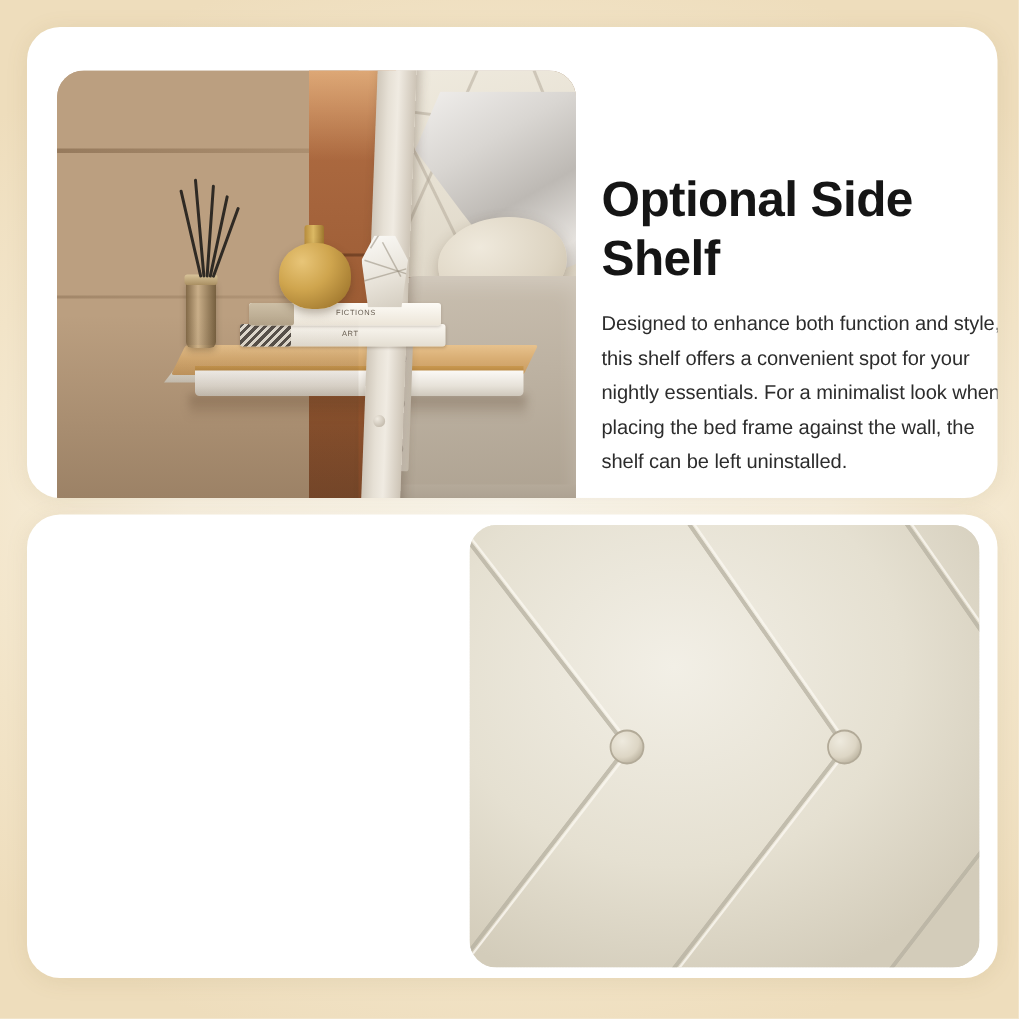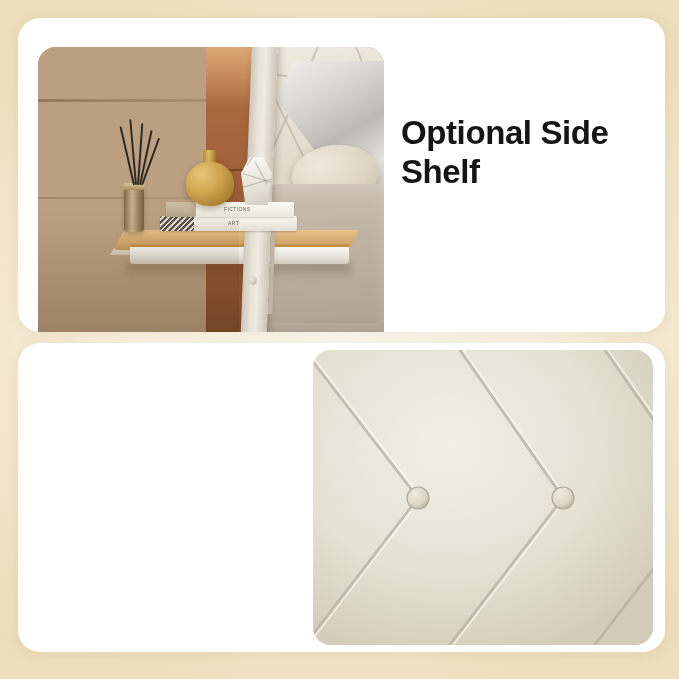--- a/index.html
+++ b/index.html
@@ -213,20 +213,21 @@
         <div class="reed" style="left:99px;top:76px;height:62px;transform:rotate(4deg)"></div>
         <div class="reed" style="left:101px;top:82px;height:56px;transform:rotate(12deg)"></div>
         <div class="reed" style="left:103px;top:88px;height:50px;transform:rotate(20deg)"></div>
 
         <div class="wall-shadow"></div>
       </div>
     </div>
 
     <div class="text-block" id="text-shelf">
       <h2 class="heading">Optional Side Shelf</h2>
+      <p class="body">Designed to enhance both function and style, this shelf offers a convenient spot for your nightly essentials. For a minimalist look when placing the bed frame against the wall, the shelf can be left uninstalled.</p>
     </div>
   </div>
 
   <div class="card" id="card-bottom">
     
   </div>
 
   <div class="photo" id="photo-tufted">
     <div class="tuft-scene">
       <svg class="tuft-svg" viewBox="0 0 340 295" preserveAspectRatio="none">

